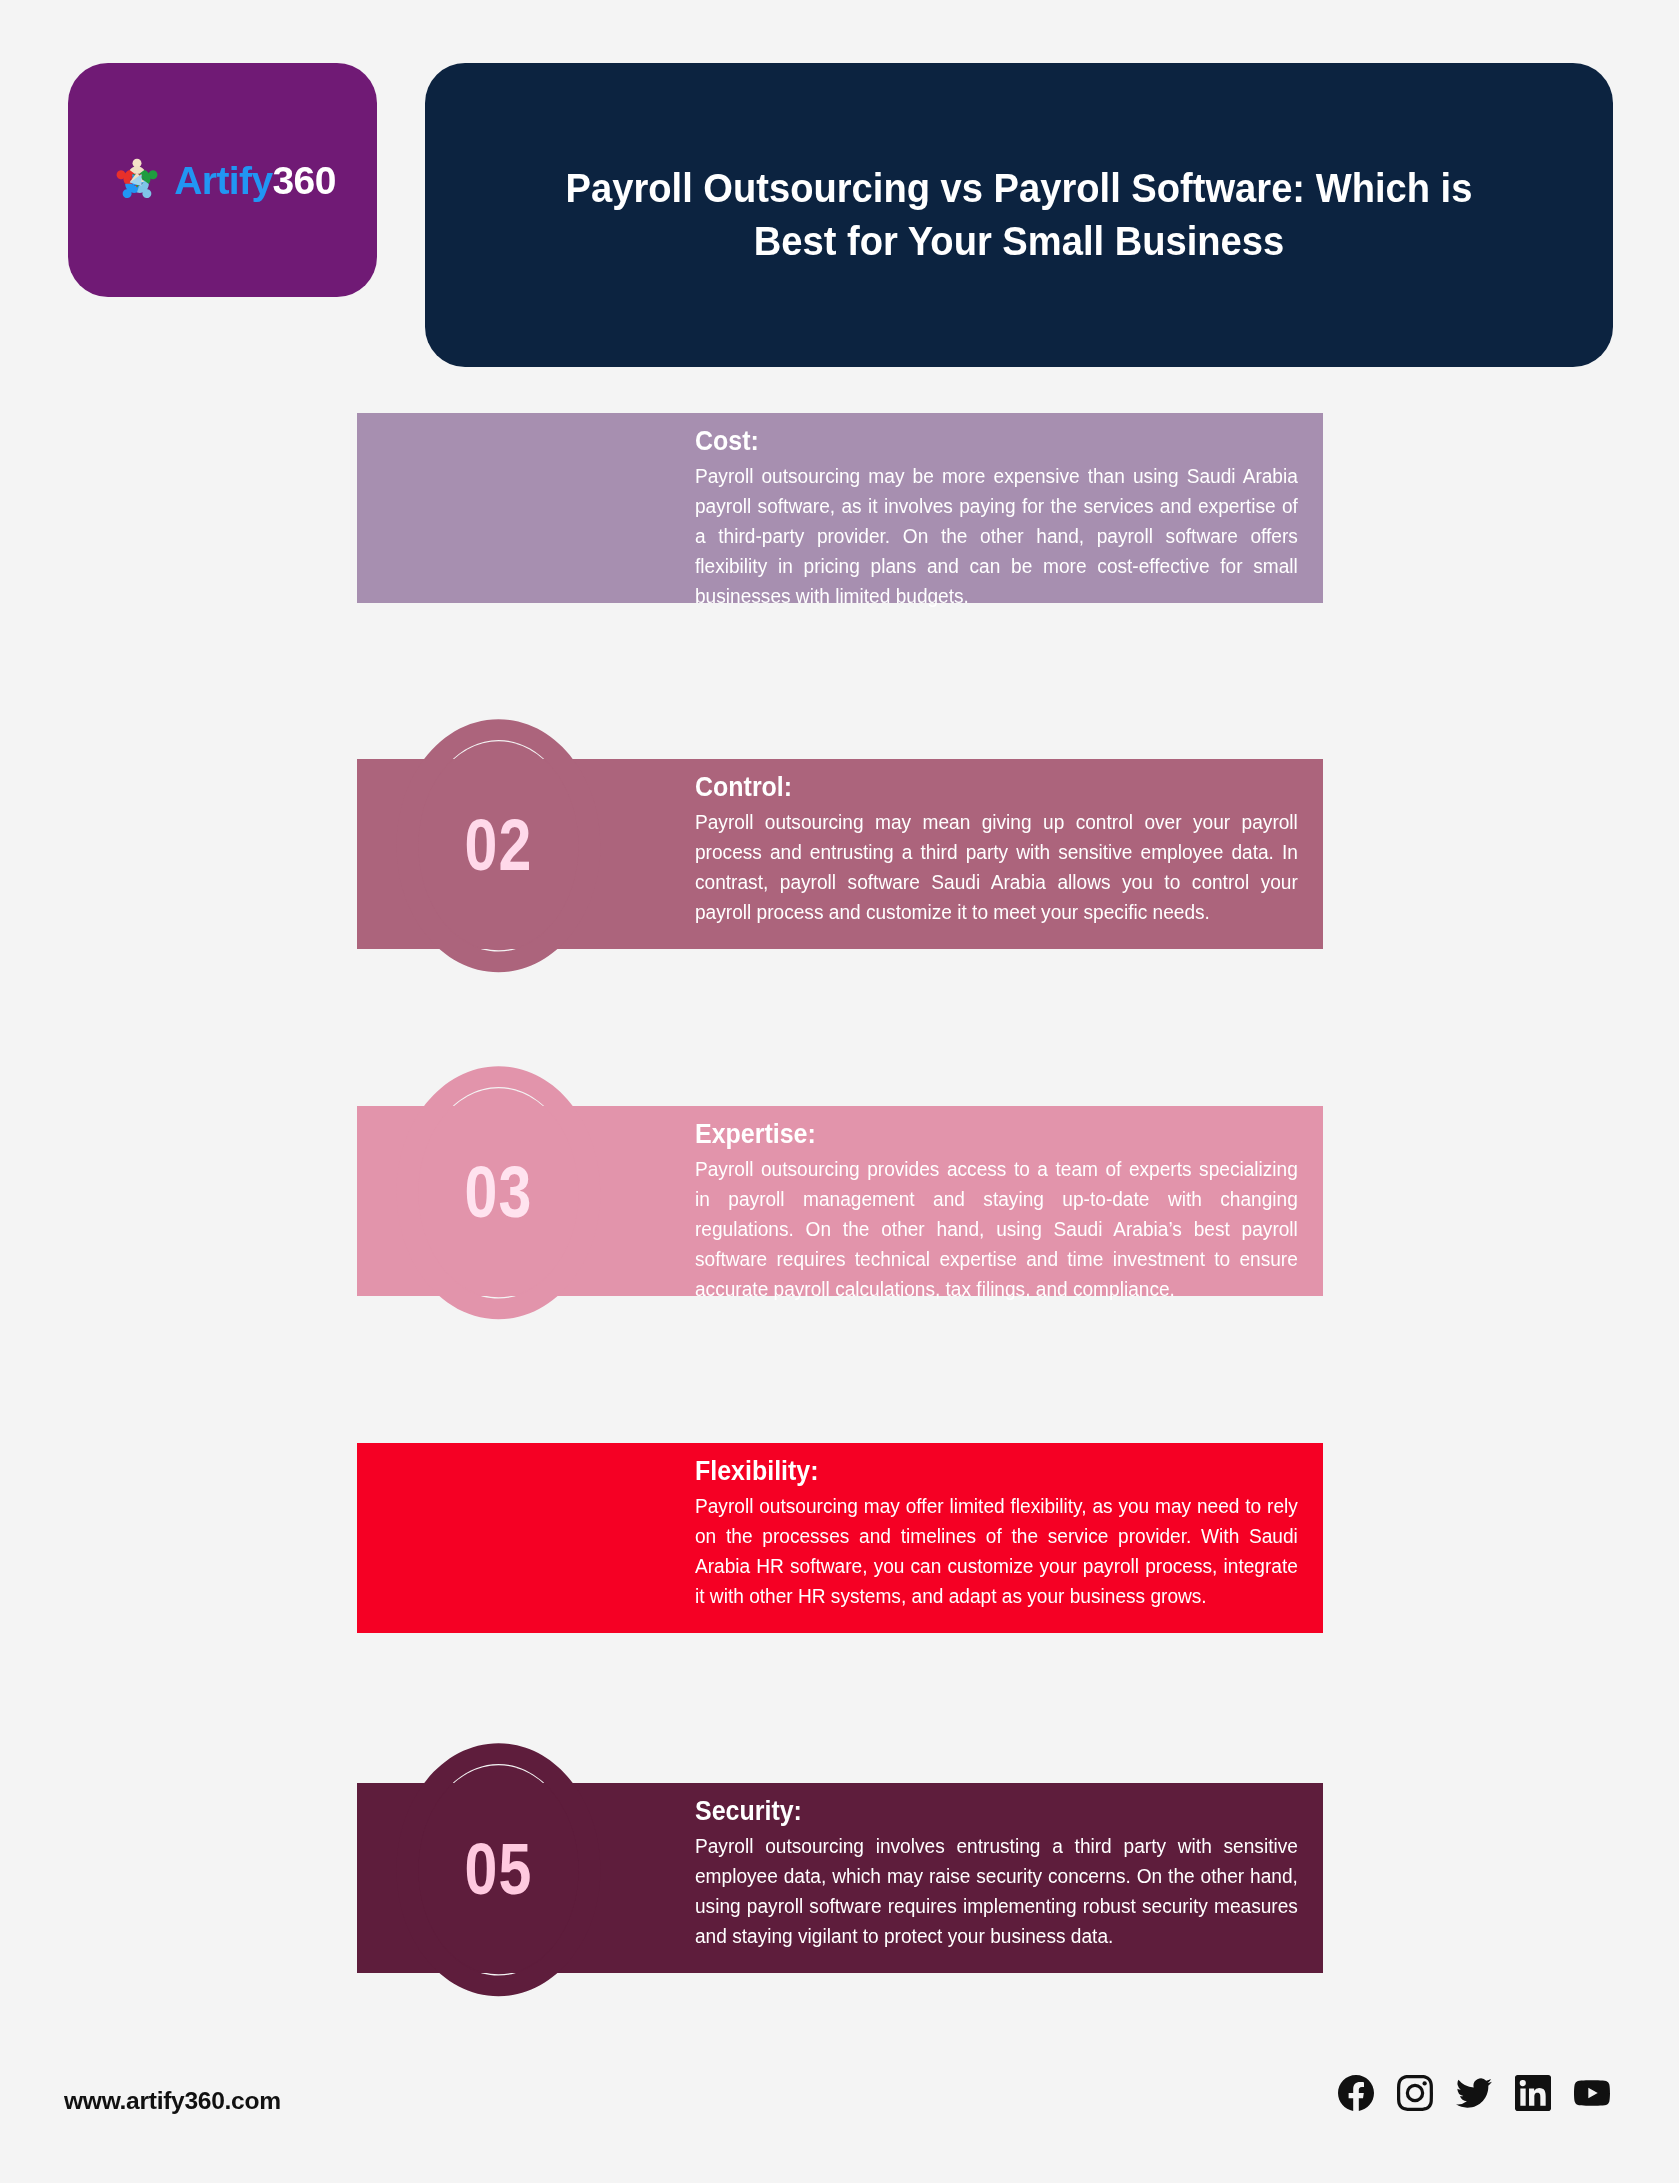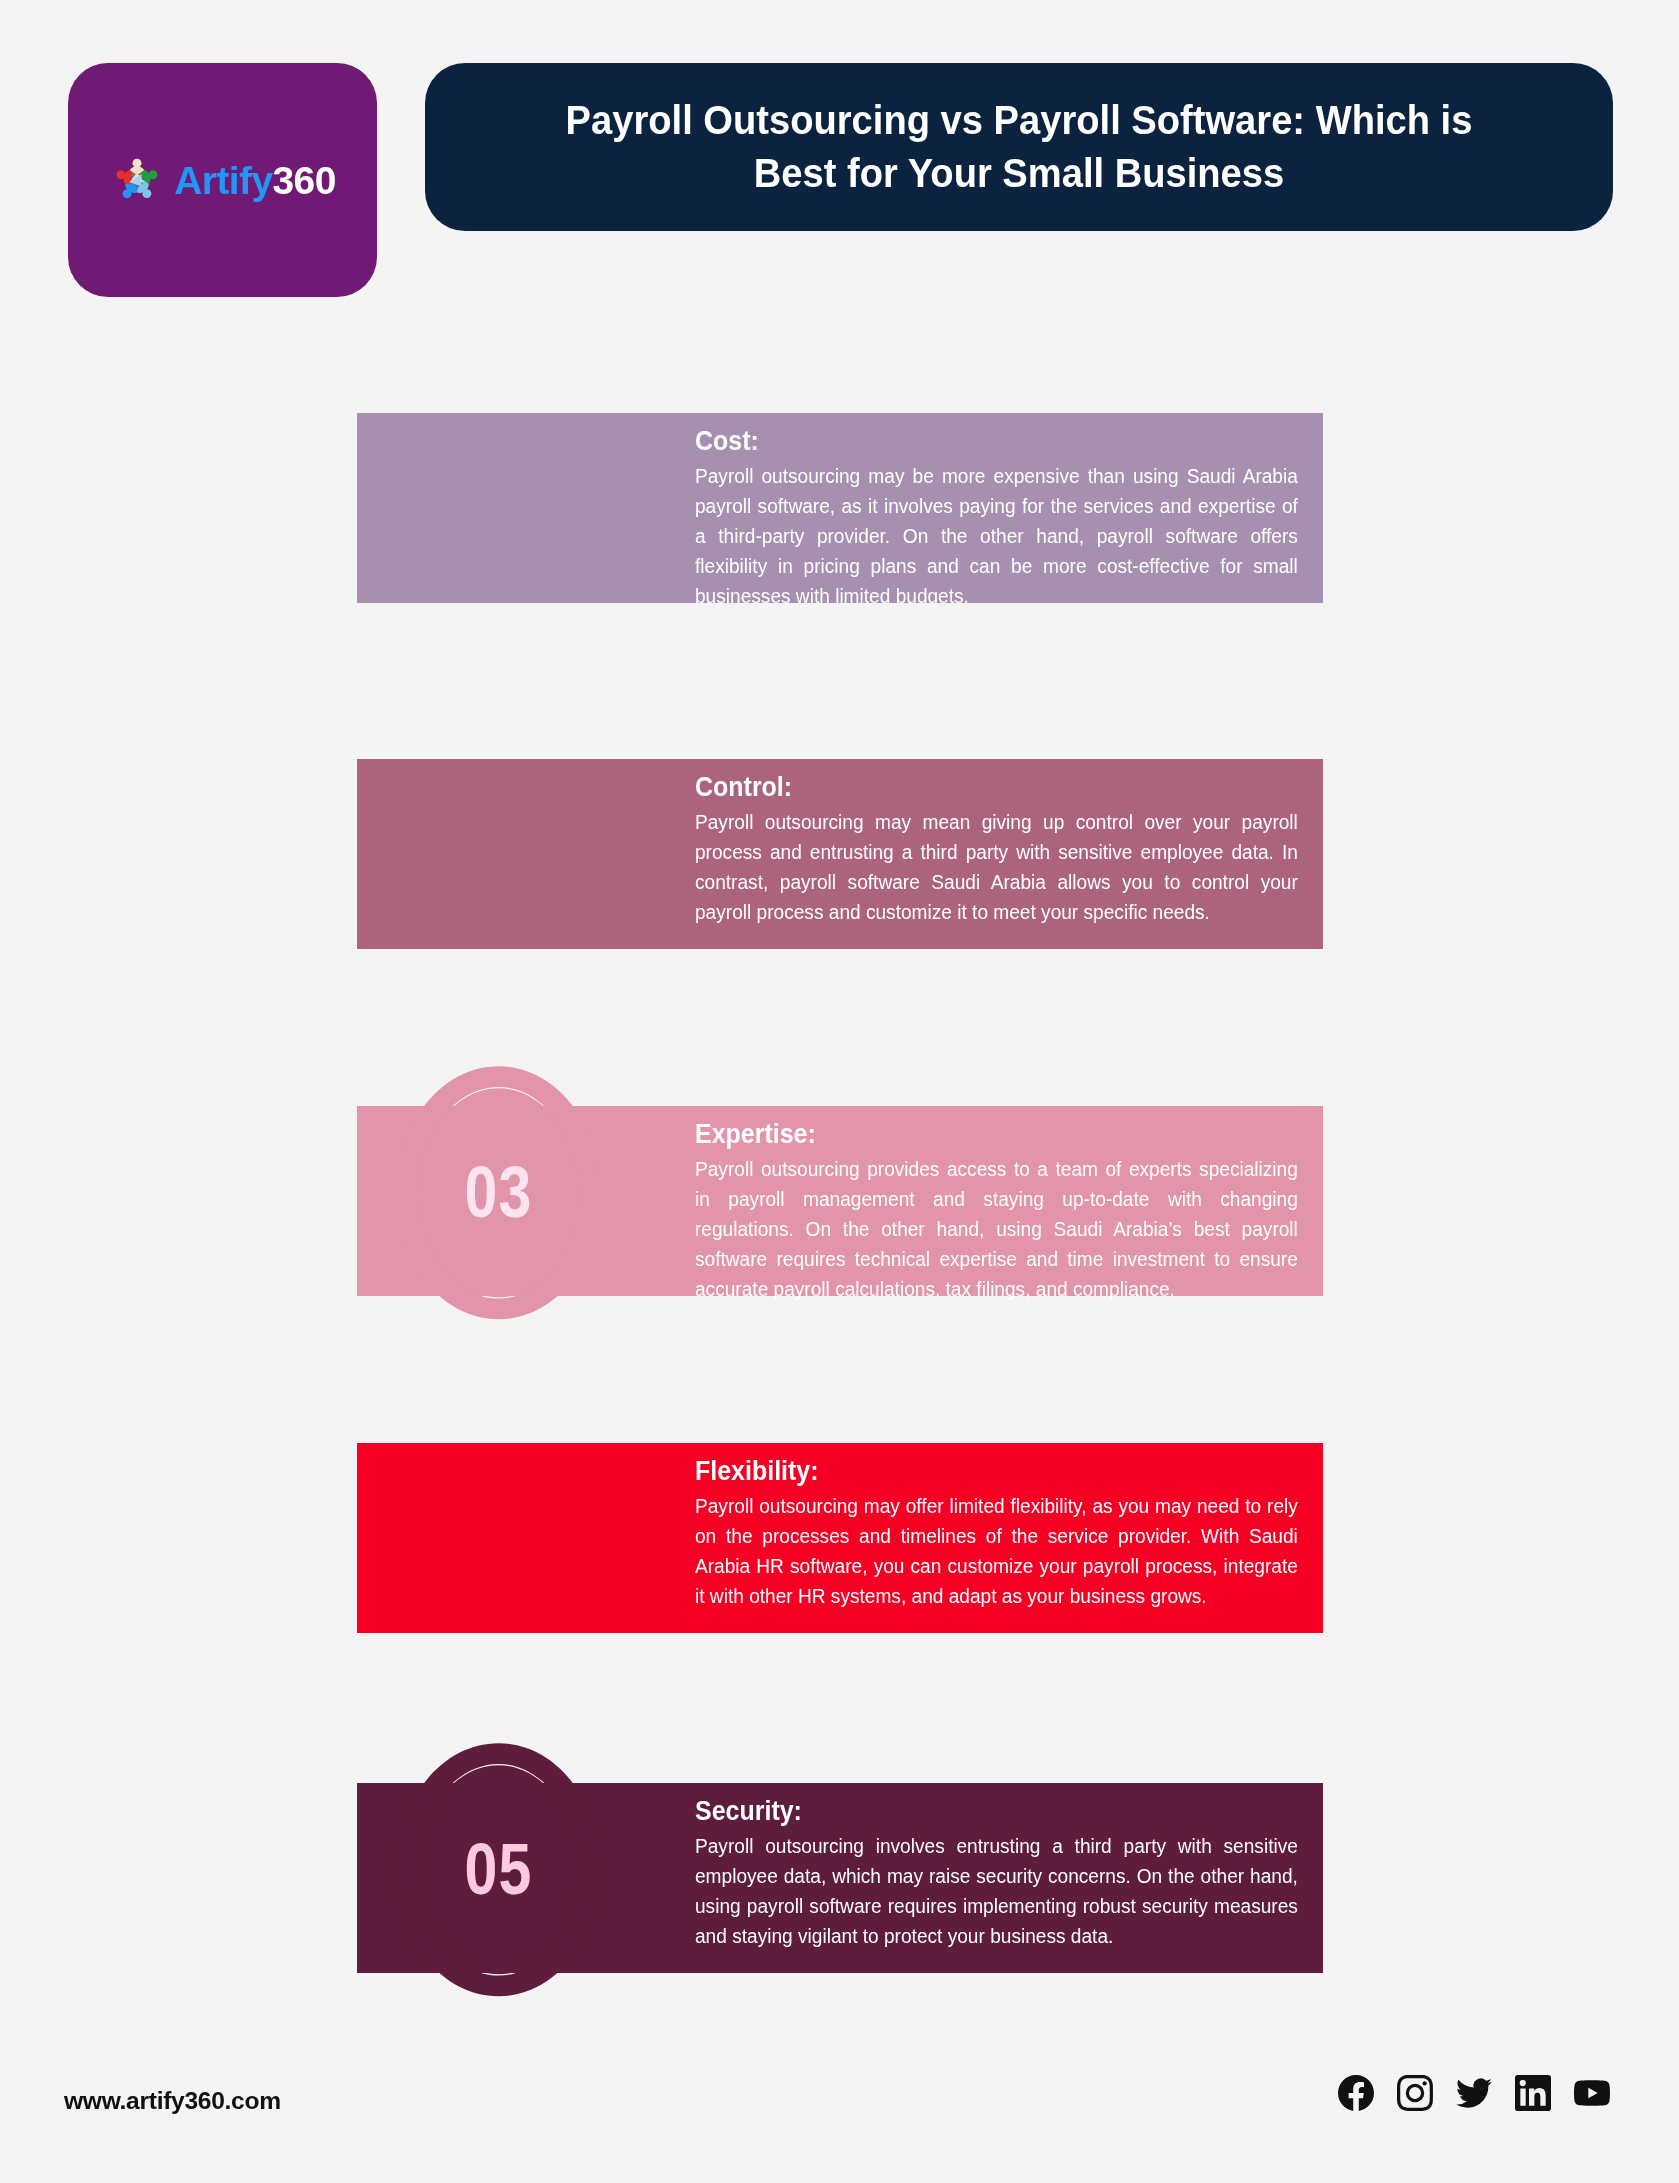--- a/index.html
+++ b/index.html
@@ -51,21 +51,21 @@
     white-space: nowrap;
   }
   .logo-word .artify { color: #2196f3; }
   .logo-word .three60 { color: #ffffff; }
 
   .title-box {
     position: absolute;
     left: 425px;
     top: 63px;
     width: 1188px;
-    height: 168px;
+    height: 304px;
     background: #0c2340;
     border-radius: 40px;
     display: flex;
     align-items: center;
     justify-content: center;
     padding: 16px 78px;
   }
 
   .title-text {
     color: #ffffff;
@@ -217,20 +217,28 @@
   <div class="card" id="card-0" style="top:363px">
     <div class="card-bar" style="background: rgb(167, 143, 176);"></div>
     <div class="card-body">
       <div class="card-heading">Cost:</div>
       <div class="card-text">Payroll outsourcing may be more expensive than using Saudi Arabia payroll software, as it involves paying for the services and expertise of a third-party provider. On the other hand, payroll software offers flexibility in pricing plans and can be more cost-effective for small businesses with limited budgets.</div>
     </div>
   </div>
 
   <div class="card" id="card-1" style="top:709px">
     <div class="card-bar" style="background: rgb(172, 100, 124);"></div>
+    <div class="badge">
+      <svg viewBox="0 0 348 420">
+        <path class="ring-outer" d="M174,16 C262,16 332,104 332,212 C332,320 262,408 174,408 C86,408 16,320 16,212 C16,104 86,16 174,16 Z
+                 M174,48 C106,48 50,121 50,212 C50,303 106,376 174,376 C242,376 298,303 298,212 C298,121 242,48 174,48 Z" fill="#ac647c"></path>
+        <ellipse class="ring-inner" cx="174" cy="212" rx="124" ry="162" fill="#ac647c"></ellipse>
+      </svg>
+      <div class="badge-num" style="color: rgb(255, 217, 234);">02</div>
+    </div>
     <div class="card-body">
       <div class="card-heading">Control:</div>
       <div class="card-text">Payroll outsourcing may mean giving up control over your payroll process and entrusting a third party with sensitive employee data. In contrast, payroll software Saudi Arabia allows you to control your payroll process and customize it to meet your specific needs.</div>
     </div>
   </div>
 
   <div class="card" id="card-2" style="top:1056px">
     <div class="card-bar" style="background: rgb(226, 148, 171);"></div>
     <div class="badge">
       <svg viewBox="0 0 348 420">

